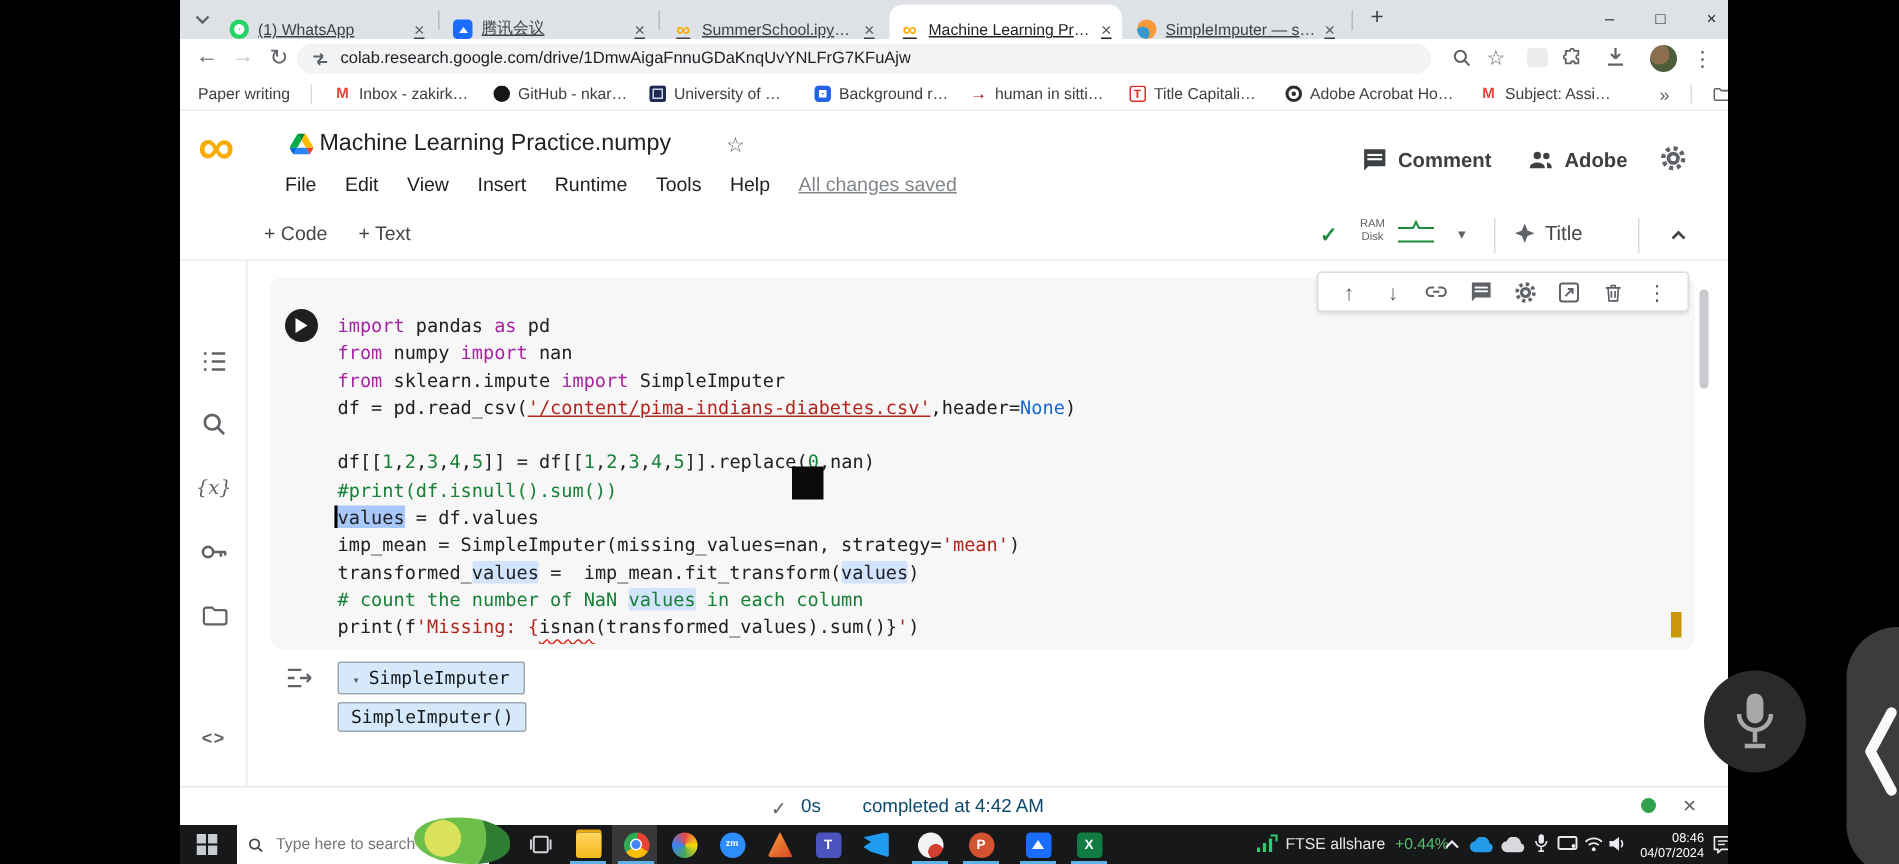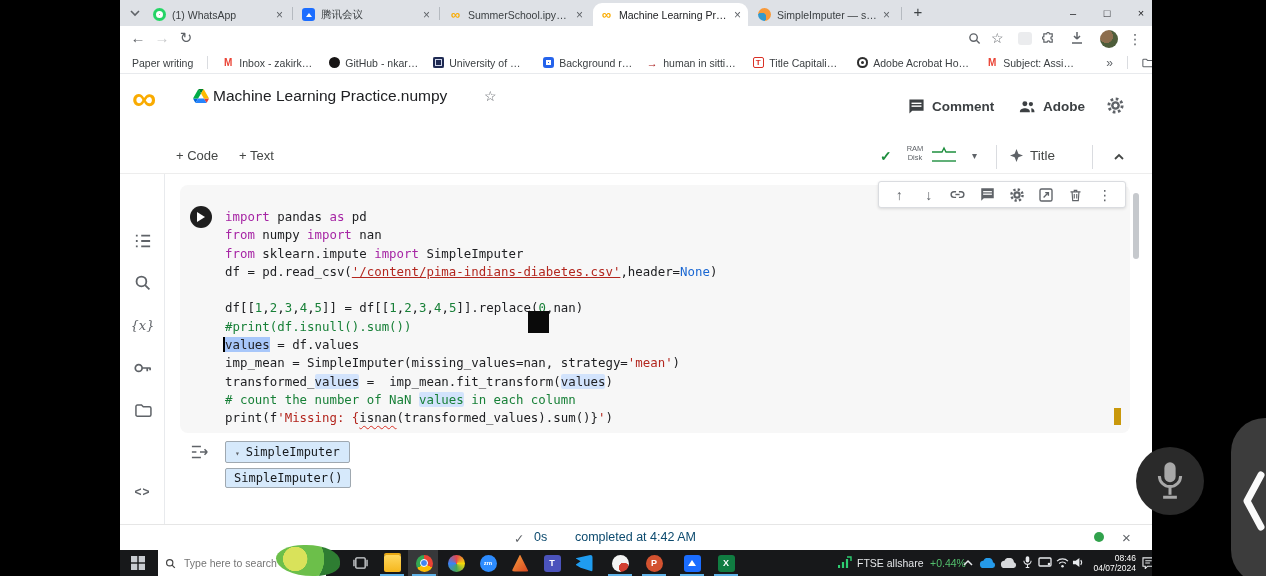--- a/index.html
+++ b/index.html
@@ -5,22 +5,22 @@
   html,body{margin:0;padding:0;background:#000;width:1266px;height:576px;overflow:hidden;
     font-family:"Liberation Sans",sans-serif;-webkit-font-smoothing:antialiased;}
   *{box-sizing:border-box;}
   .abs{position:absolute;}
   #stage{position:relative;width:1266px;height:576px;background:#000;}
   .screen{position:absolute;left:120px;top:0;width:1032px;height:576px;background:#fff;overflow:hidden;}
 
   
   .tabstrip{position:absolute;left:0;top:0;width:1032px;height:26px;background:#dee1e6;}
   .ts-caret{position:absolute;left:8px;top:6px;width:14px;height:14px;color:#5f6368;}
-  .tab{position:absolute;top:3px;height:23px;display:flex;align-items:center;gap:6px;padding:0 7px;
-       font-size:10.5px;color:#3c4043;}
+  .tab{position:absolute;top:3px;height:23px;display:flex;align-items:flex-end;gap:6px;padding:0 7px;
+       font-size:10.5px;color:#3c4043;text-decoration:underline;}
   .tab.active{background:#fff;border-radius:9px 9px 0 0;color:#202124;}
   .tlabel{flex:1;overflow:hidden;white-space:nowrap;text-overflow:ellipsis;}
   .tclose{color:#5f6368;font-size:12px;line-height:12px;flex:0 0 auto;}
   .tsep{position:absolute;top:7px;width:1px;height:13px;background:#9aa0a6;opacity:.6;}
   .newtab{position:absolute;top:3px;font-size:15px;color:#3c4043;width:20px;text-align:center;}
   .winbtn{position:absolute;top:0;width:30px;height:26px;color:#202124;font-size:11px;
           display:flex;align-items:center;justify-content:center;}
 
   
   .addrbar{position:absolute;left:0;top:26px;width:1032px;height:26px;background:#fff;}
@@ -180,20 +180,26 @@
       <span class="newtab" style="left:788px">+</span>
       <span class="winbtn" style="left:938px">–</span>
       <span class="winbtn" style="left:972px">□</span>
       <span class="winbtn" style="left:1006px">×</span>
     </div>
 
     <div class="addrbar">
       <span class="navic" style="left:8px">←</span>
       <span class="navic" style="left:32px;opacity:.35">→</span>
       <span class="navic" style="left:56px">↻</span>
+      <div class="urlpill">
+        <svg width="11" height="11" viewBox="0 0 12 12">
+          <path d="M1 4h7M8 4L6 2M8 4L6 6M11 8H4M4 8l2-2M4 8l2 2" stroke="#5f6368" stroke-width="1.3" fill="none"></path>
+        </svg>
+        <span class="urltext">colab.research.google.com/drive/1DmwAigaFnnuGDaKnqUvYNLFrG7KFuAjw</span>
+      </div>
       <span class="abs" style="left:848px;top:6px">
         <svg width="13" height="13" viewBox="0 0 14 14">
             <circle cx="6" cy="6" r="4" fill="none" stroke="#5f6368" stroke-width="1.5"></circle>
             <line x1="9" y1="9" x2="12.5" y2="12.5" stroke="#5f6368" stroke-width="1.5"></line>
           </svg>
       </span>
       <span class="abs" style="left:871px;top:4px;font-size:14px;color:#5f6368">☆</span>
       <span class="ghost-ext"></span>
       <span class="abs" style="left:922px;top:6px">
         <svg width="13" height="13" viewBox="0 0 14 14">
@@ -303,20 +309,30 @@
         <span>Adobe</span>
       </div>
       <span class="abs" style="left:986px;top:22px">
         <svg width="19" height="19" viewBox="0 0 20 20">
             <circle cx="10" cy="10" r="7" fill="none" stroke="#5f6368" stroke-width="3" stroke-dasharray="2.8 2.7"></circle>
             <circle cx="10" cy="10" r="4.6" fill="#5f6368"></circle>
             <circle cx="10" cy="10" r="2" fill="#fff"></circle>
           </svg>
       </span>
 
+      <div class="menubar">
+        <span>File</span>
+        <span>Edit</span>
+        <span>View</span>
+        <span>Insert</span>
+        <span>Runtime</span>
+        <span>Tools</span>
+        <span>Help</span>
+        <span class="save-status">All changes saved</span>
+      </div>
 
       <div class="ctb">
         <span class="addbtn" style="left:56px">+ Code</span>
         <span class="addbtn" style="left:119px">+ Text</span>
         <span class="abs" style="left:760px;top:8px;color:#1e8e3e;font-size:14px;font-weight:bold">✓</span>
         <div class="ramdisk">
           <div>RAM</div>
           <div>Disk</div>
         </div>
         <span class="abs" style="left:812px;top:6px">

